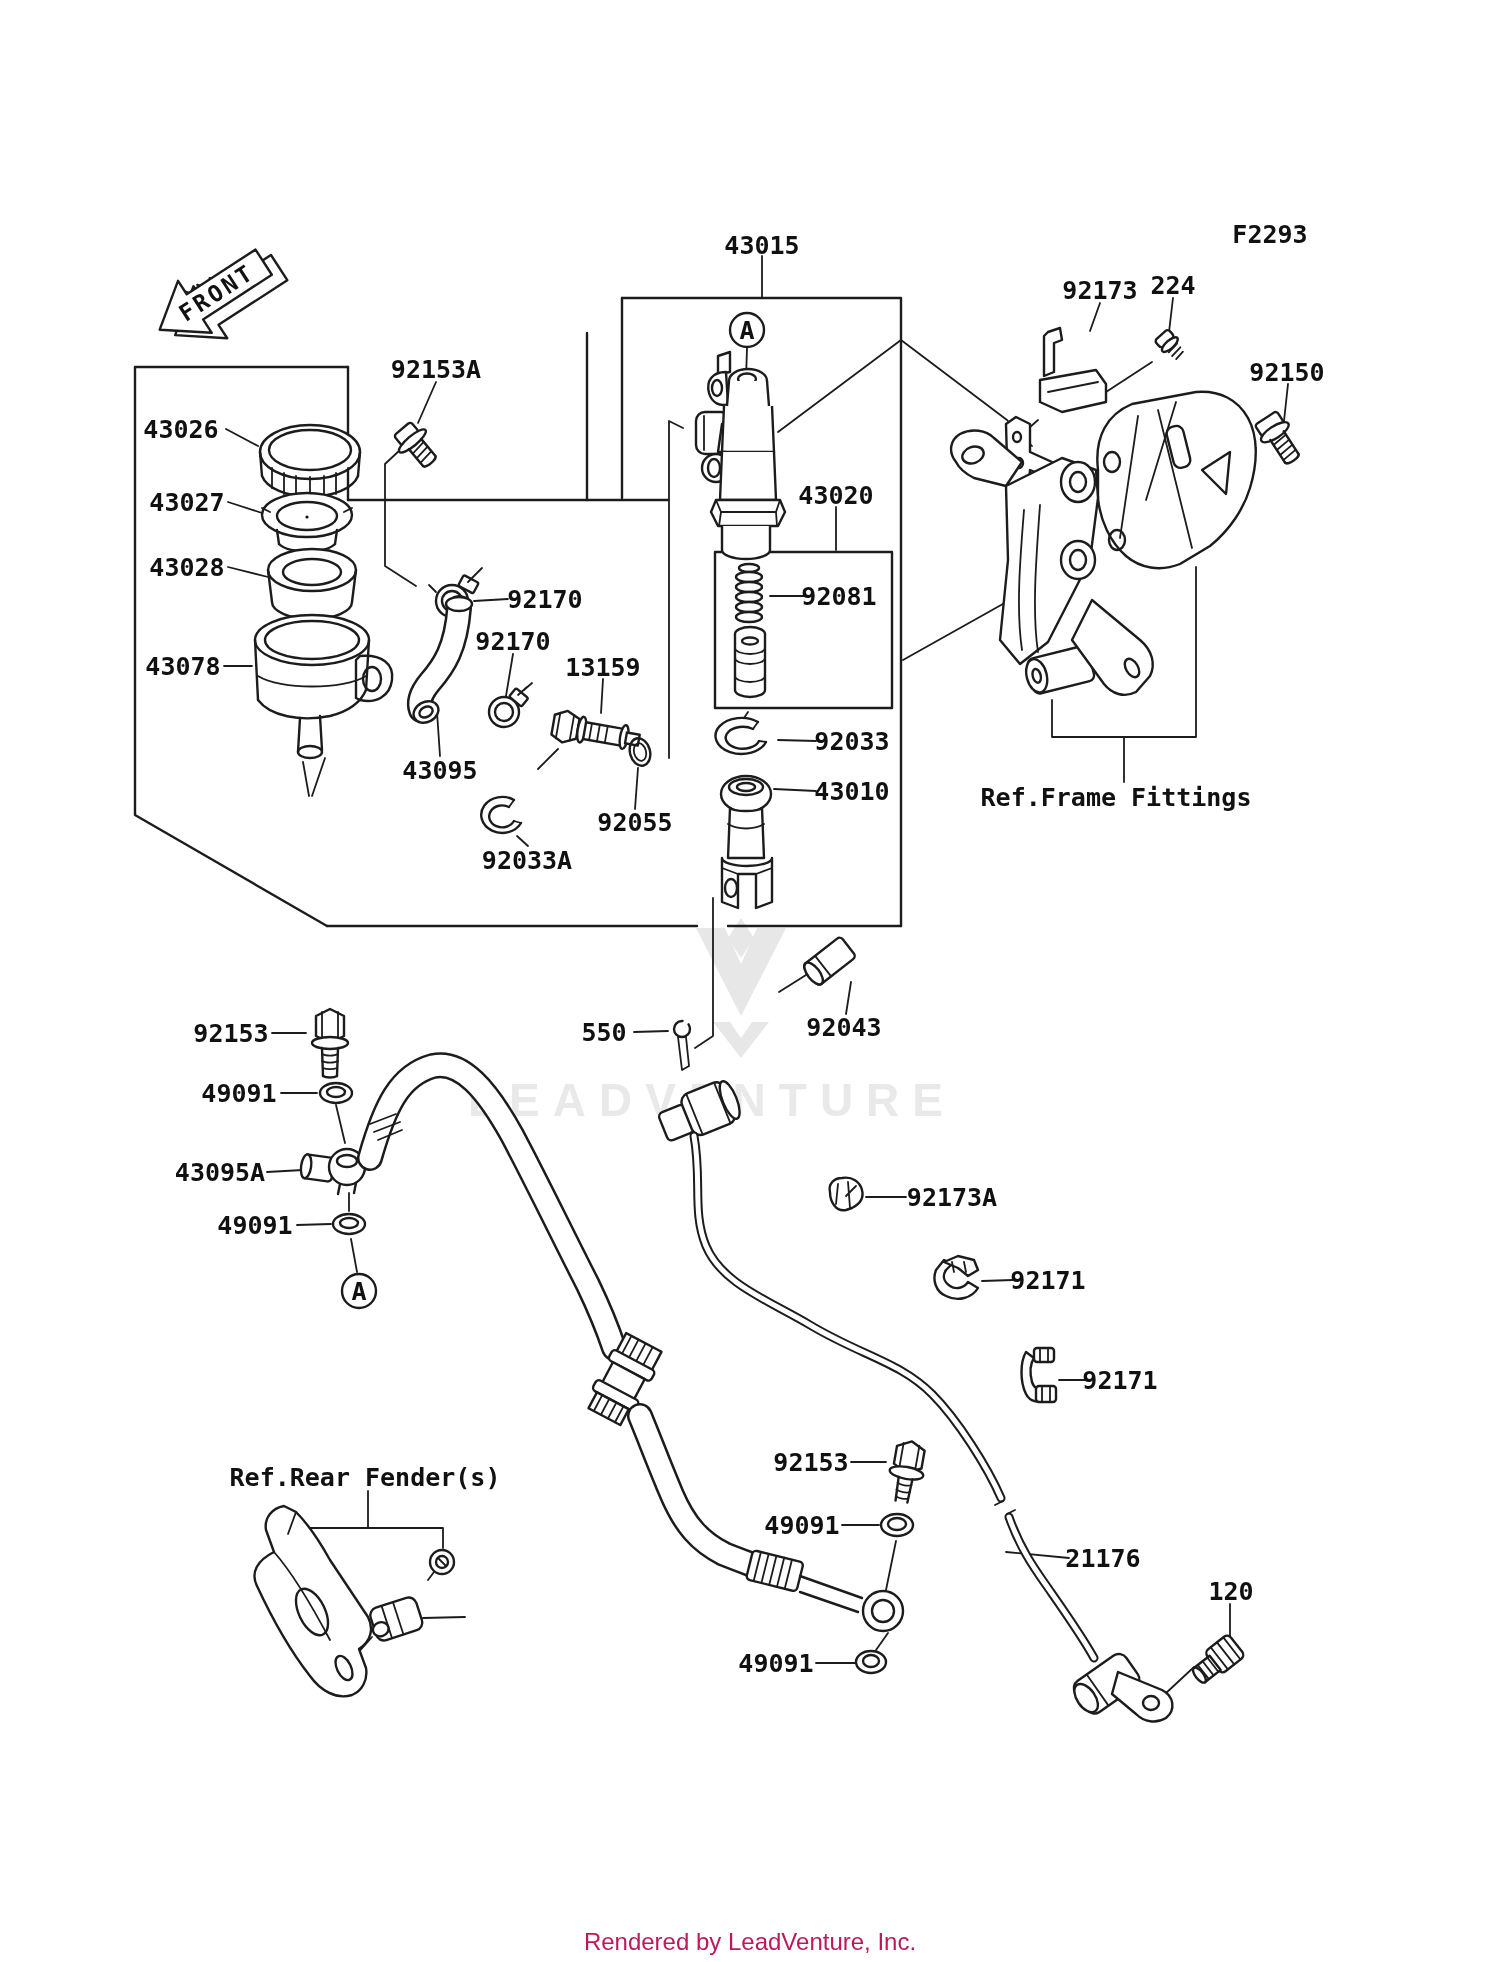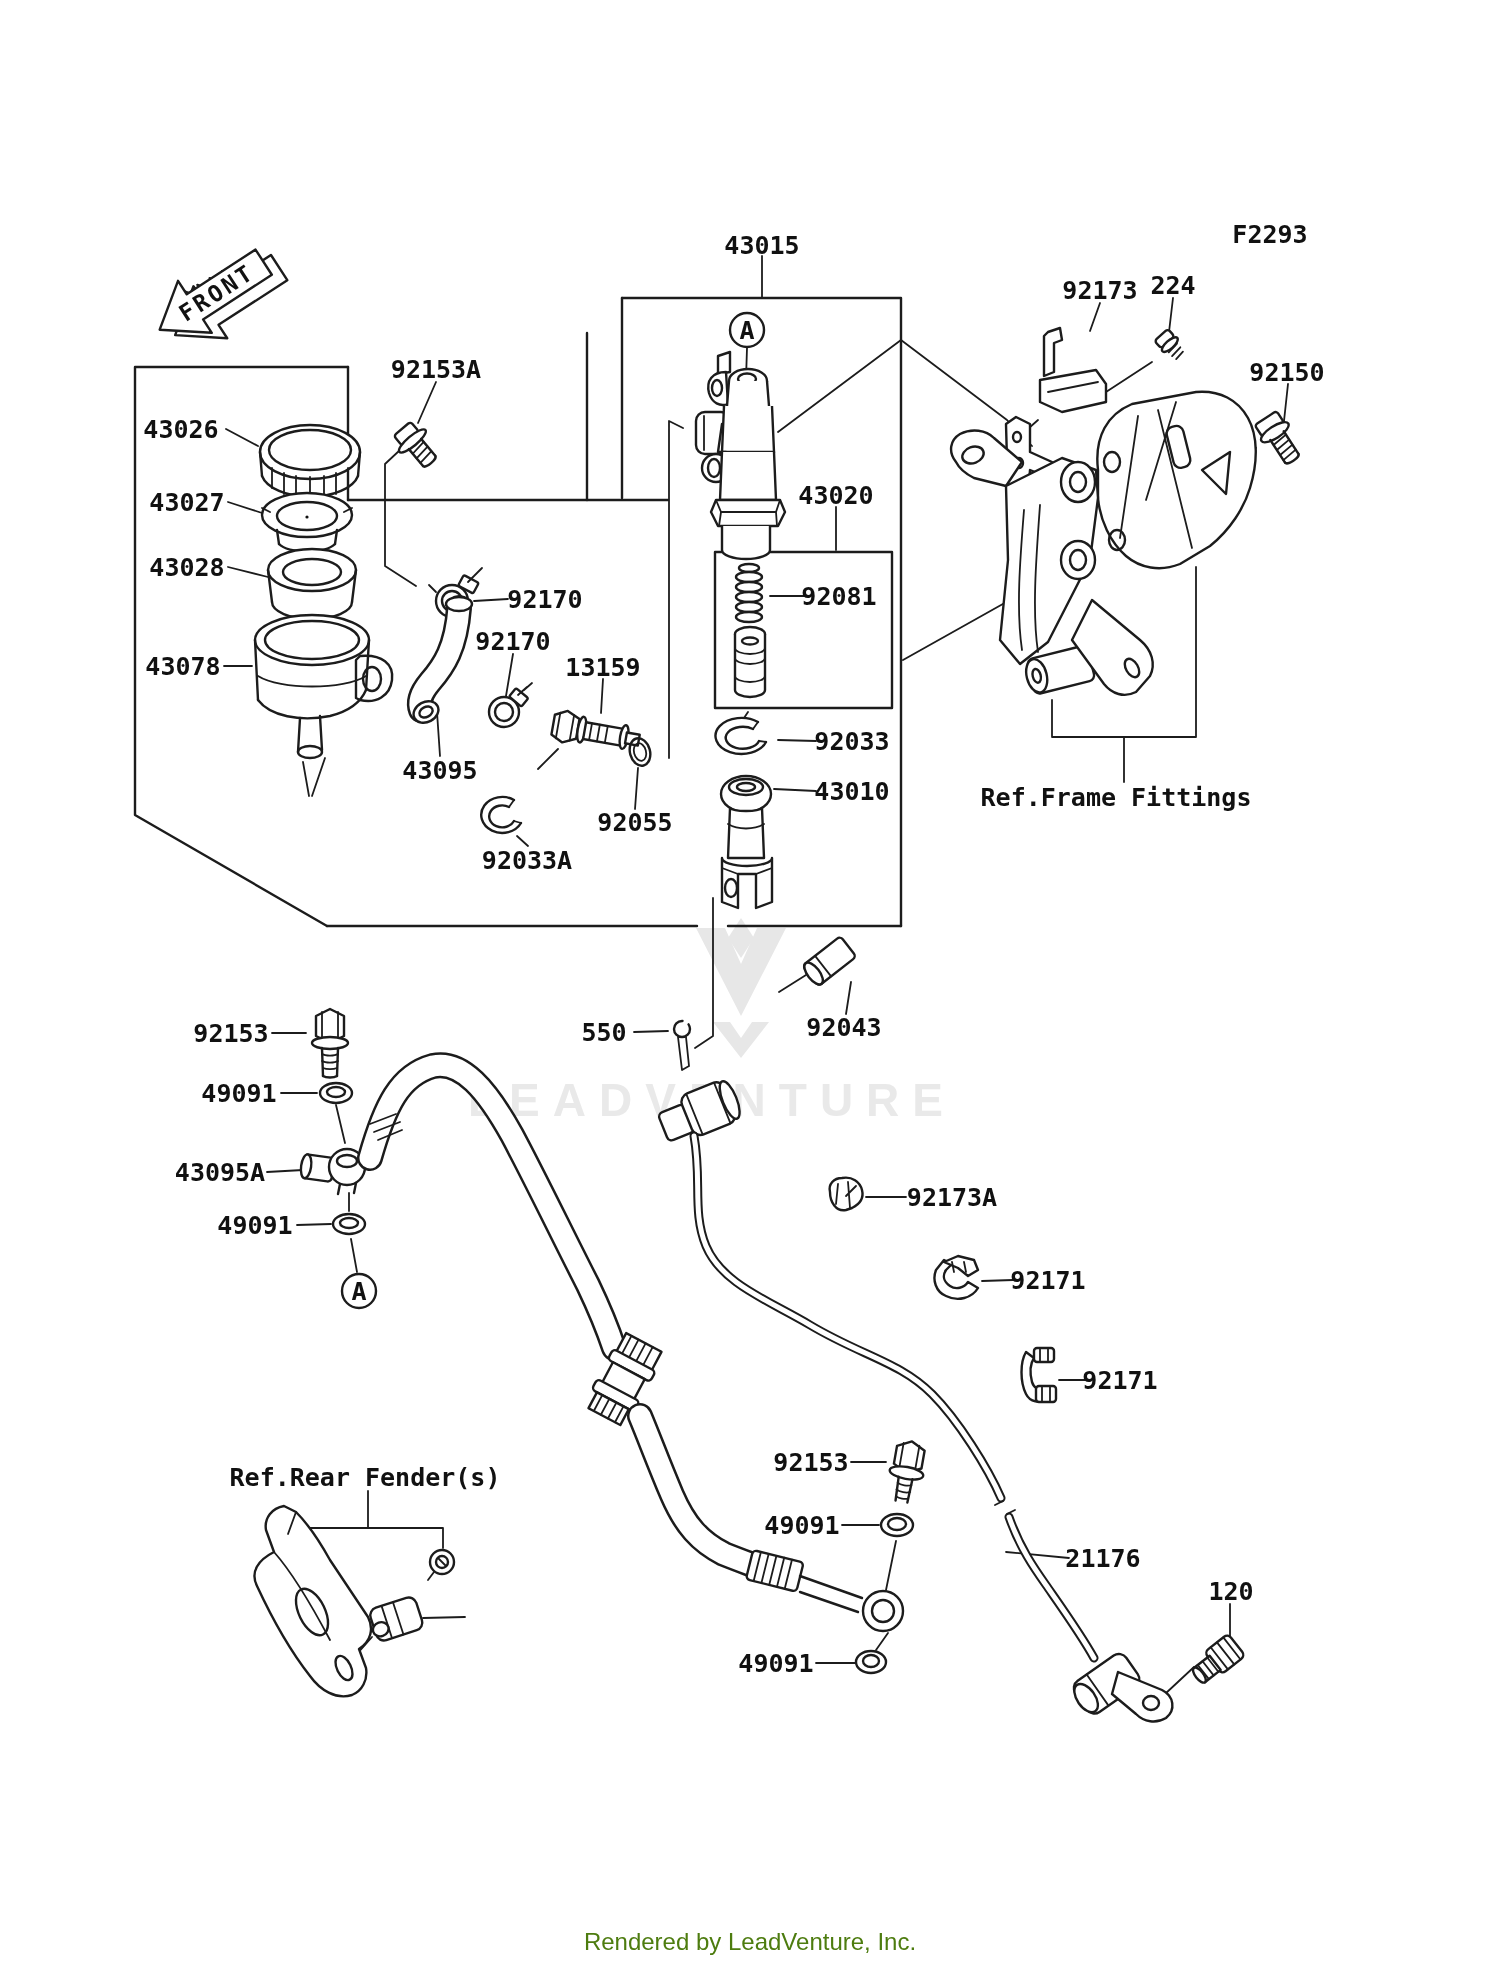--- a/index.html
+++ b/index.html
@@ -10,21 +10,21 @@
   .thin{stroke-width:1.8;}
   .wf{fill:#ffffff;stroke:#1c1c1c;stroke-width:2.4;stroke-linejoin:round;}
   .hoseB{fill:none;stroke:#1c1c1c;stroke-width:26;stroke-linecap:round;}
   .hoseW{fill:none;stroke:#ffffff;stroke-width:21;stroke-linecap:round;}
   .cabB{fill:none;stroke:#1c1c1c;stroke-width:9;stroke-linecap:round;}
   .cabW{fill:none;stroke:#ffffff;stroke-width:5;stroke-linecap:round;}
   .plabel{font:700 25px "DejaVu Sans Mono",monospace;fill:#111;}
   .wm{font:700 46px "Liberation Sans",sans-serif;fill:#e9e9e9;letter-spacing:13px;}
   .front-txt{font:700 23px "DejaVu Sans Mono",monospace;fill:#111;letter-spacing:3px;}
   #credit{position:absolute;left:0;top:1928px;width:100%;text-align:center;
-          font:400 24px "Liberation Sans",sans-serif;color:#4d7c0f;}
+          font:400 24px "Liberation Sans",sans-serif;color:#be185d;}
 </style>
 </head>
 <body>
 
 <div id="page">
 
 <svg width="1500" height="1962" viewBox="0 0 1500 1962">
 
   <g>
     <path d="M696,928 L741,1016 L786,928 L757,928 L741,964 L725,928 Z" fill="#e7e7e7"></path>

